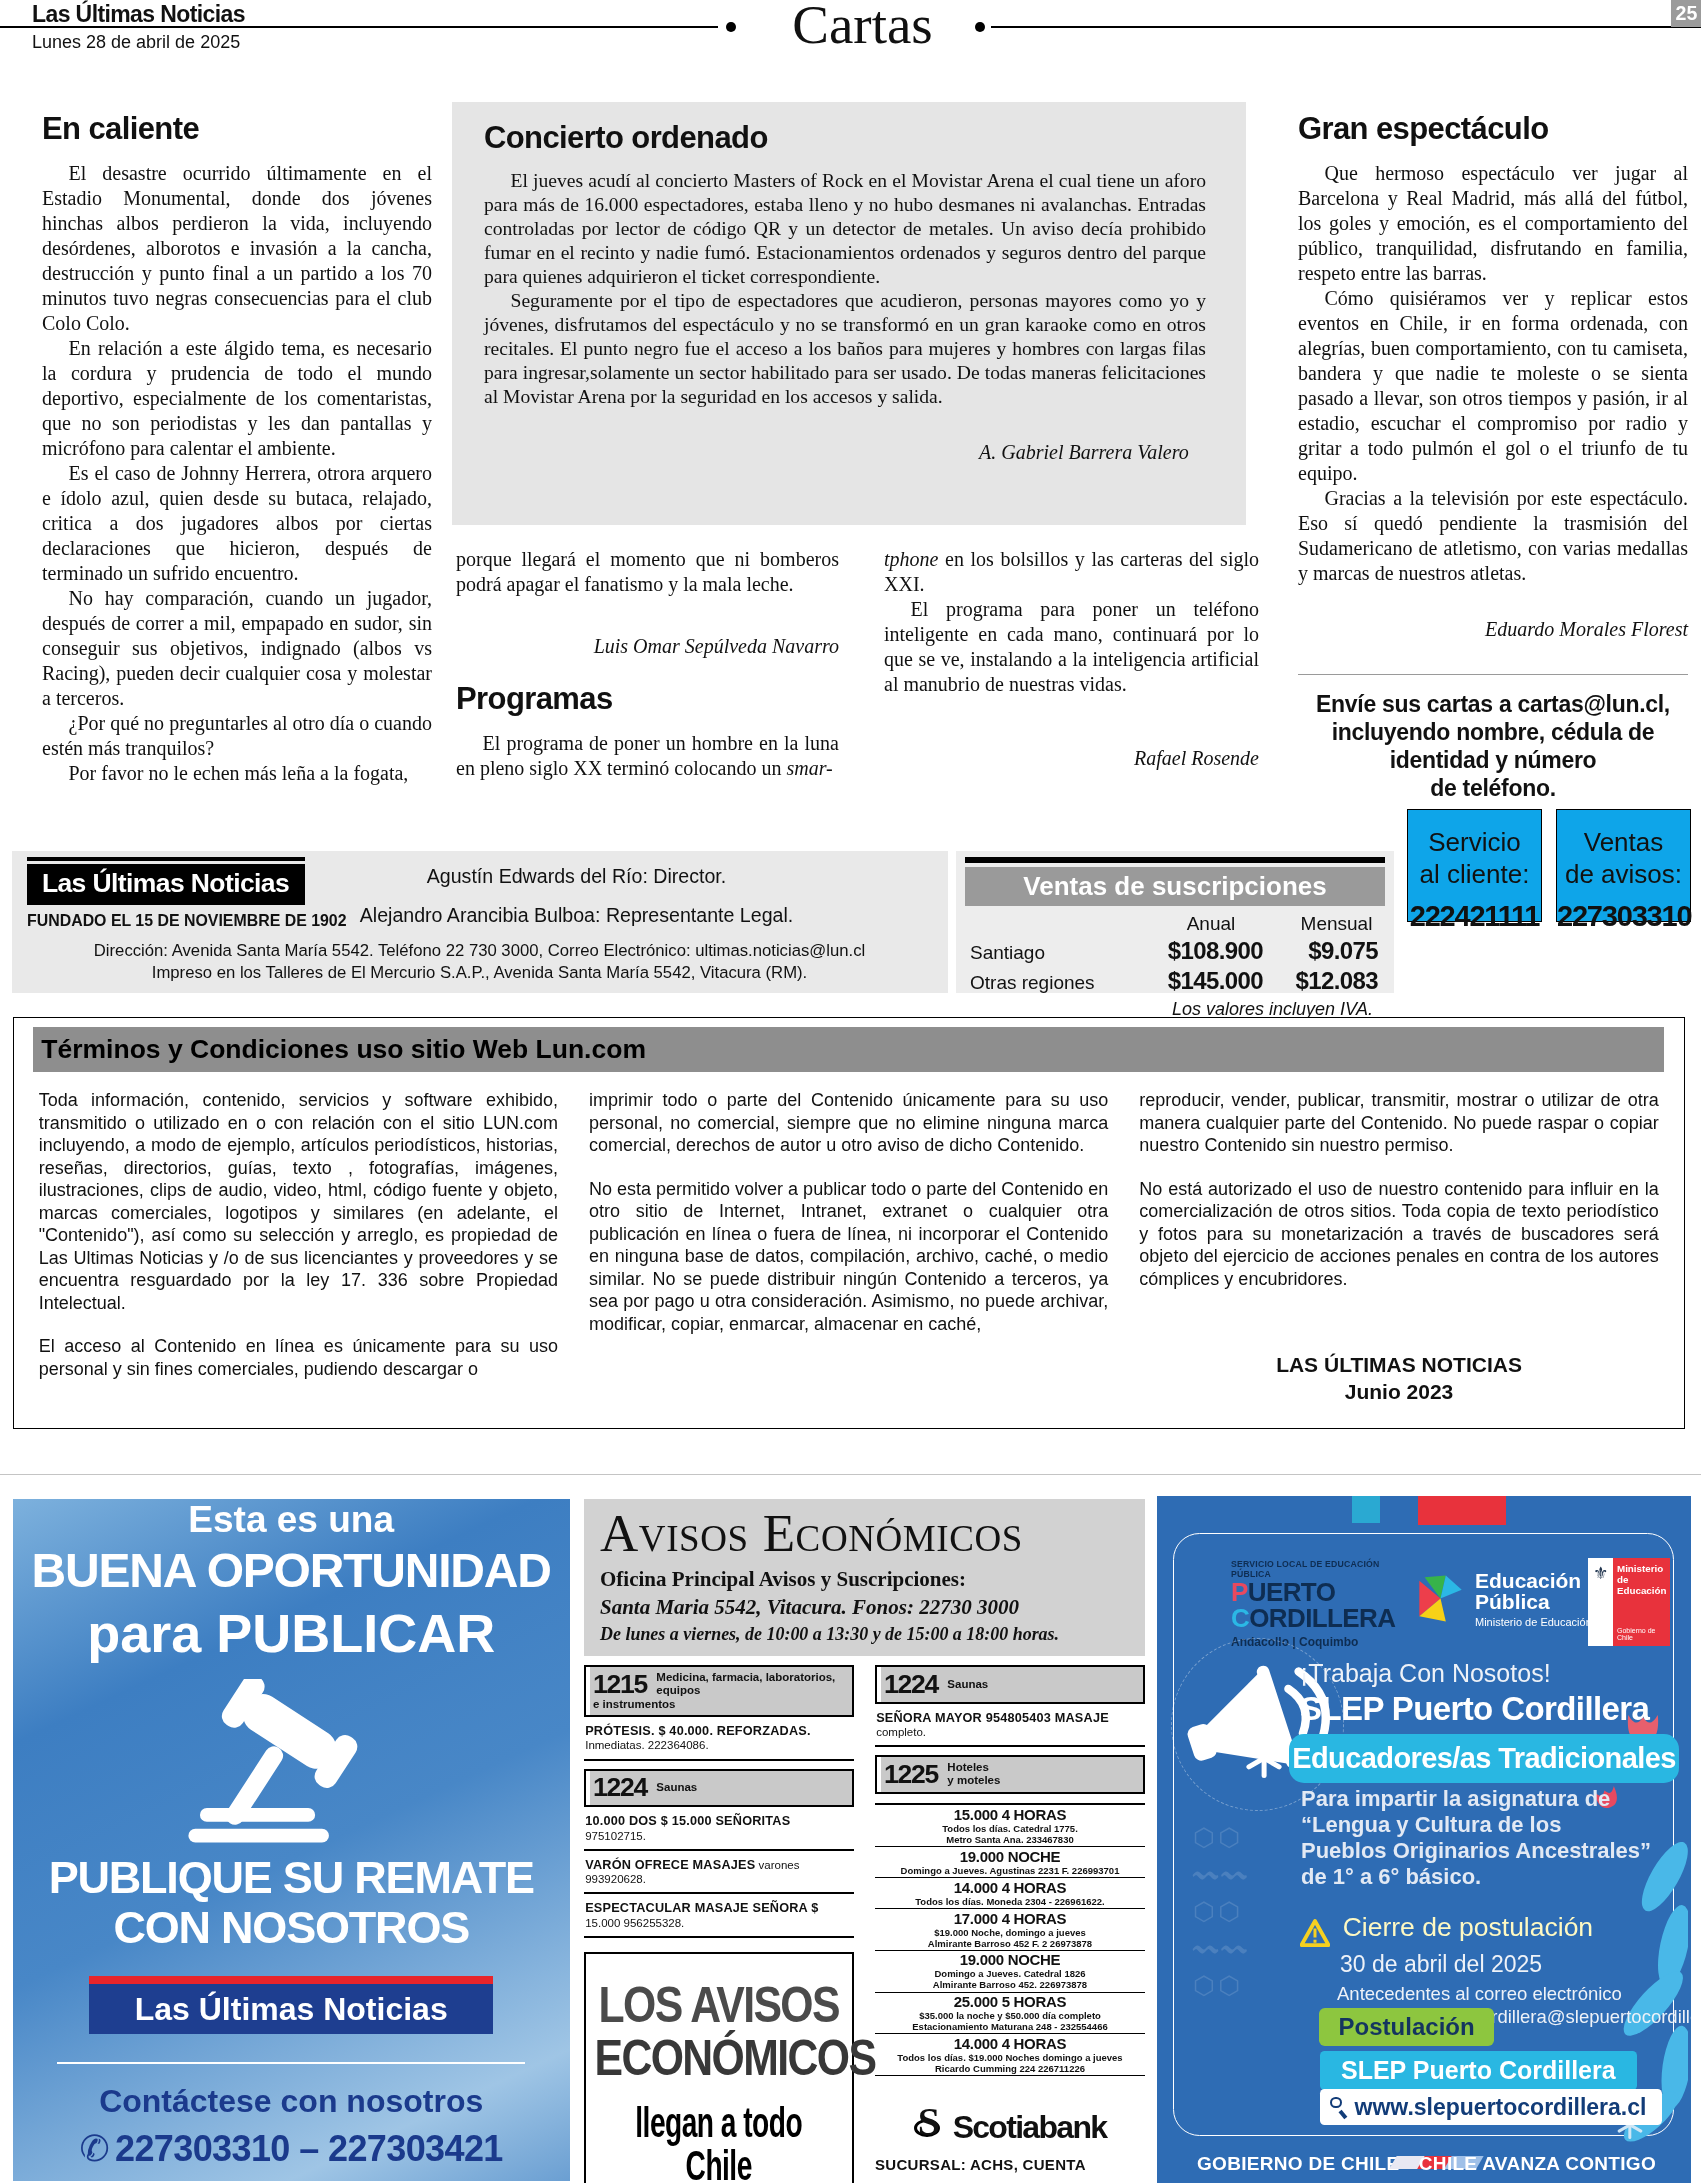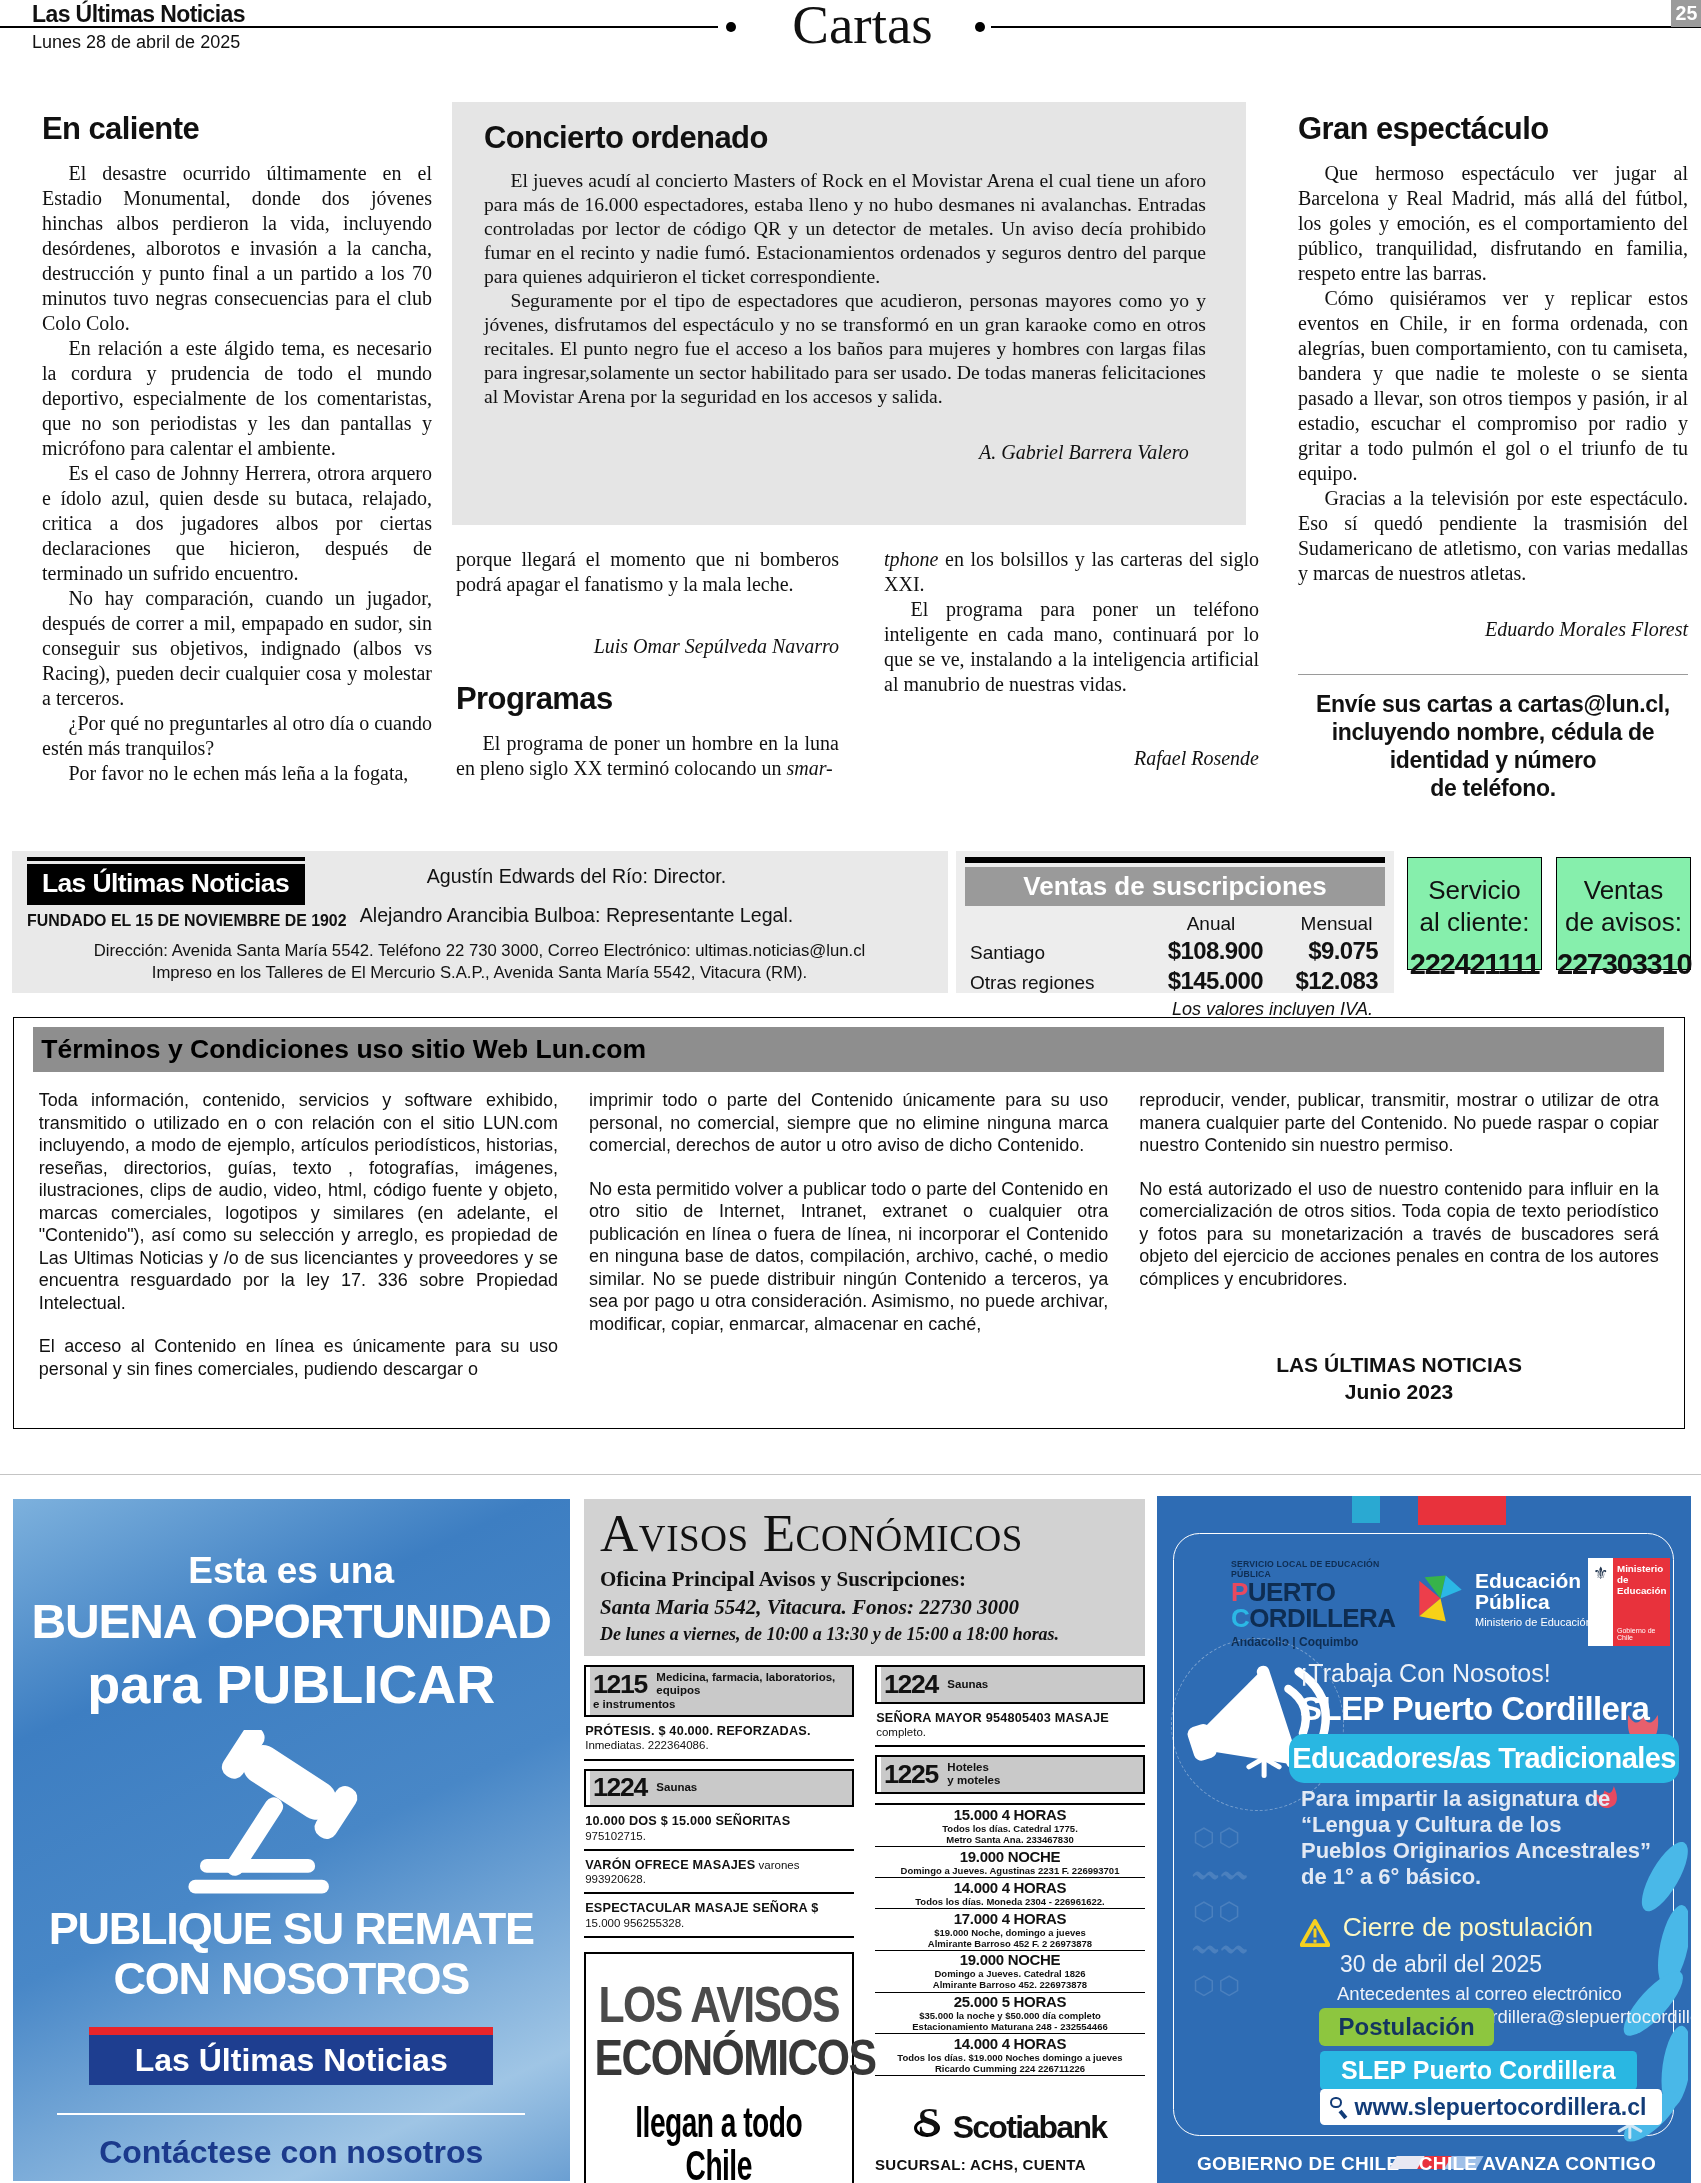--- a/index.html
+++ b/index.html
@@ -55,21 +55,21 @@
               font:16.7px/22px "Liberation Sans",sans-serif;}
   .subs{position:absolute;left:956px;top:851px;width:438px;height:142px;background:#ededed;}
   .subs-bar{margin:5.8px 9.2px 4px;height:5.8px;background:#000;}
   .subs-head{margin:0 9.2px;background:#9a9a9a;color:#fff;text-align:center;
              font:bold 26px "Liberation Sans",sans-serif;padding:4px 0;}
   .subs-grid{display:grid;grid-template-columns:173px 136px 115px;margin:7px 3.5px 0 14px;
              font:19px "Liberation Sans",sans-serif;row-gap:2.3px;align-items:baseline;}
   .subs-grid .h{text-align:center;}
   .subs-grid .v{font-weight:bold;font-size:24px;text-align:right;padding-right:16px;letter-spacing:-0.6px;}
   .subs-note{font:italic 18px "Liberation Sans",sans-serif;text-align:right;margin:3.5px 21px 0;}
-  .infobox{position:absolute;top:857px;height:113px;background:#86efac;border:1.7px solid #000;
+  .infobox{position:absolute;top:809px;height:113px;background:#0ea5e9;border:1.7px solid #000;
            text-align:center;font-family:"Liberation Sans",sans-serif;}
   .infobox.servicio{left:1407px;width:135px;}
   .infobox.ventasav{left:1556px;width:135px;}
   .ib-t{margin-top:16px;font-size:26px;line-height:32px;}
   .ib-p{margin-top:10.4px;font-weight:bold;font-size:29px;letter-spacing:-1.2px;}
 
   
   .terms{position:absolute;left:12.7px;top:1017px;width:1672px;height:412px;border:1.7px solid #000;background:#fff;}
   .terms-titlebar{margin:9.2px 19.6px 0;background:#8e8e8e;color:#000;
                   font:bold 26.5px "Liberation Sans",sans-serif;padding:7px 8px;}
@@ -77,21 +77,21 @@
   .terms-col{flex:1;font:18px/22.5px "Liberation Sans",sans-serif;text-align:justify;}
   .terms-col p{margin-bottom:21px;}
   .terms-sign{margin-top:62px;text-align:center;font:bold 21px/26.5px "Liberation Sans",sans-serif;}
 
   .adsep{position:absolute;left:0;top:1474px;width:1702px;height:1.2px;background:#c4c4c4;}
 
   
   .remate{position:absolute;left:12.7px;top:1499px;width:557px;height:682px;color:#fff;text-align:center;
           font-family:"Liberation Sans",sans-serif;
           background:linear-gradient(155deg,#7db1dd 0%,#3d7ec2 26%,#4887c7 52%,#9fc5e5 86%,#6b9fd2 100%);}
-  .remate .r1{padding-top:23px;font-weight:bold;font-size:37px;margin-top:28px;}
+  .remate .r1{font-weight:bold;font-size:37px;}
   .remate .r2{font-weight:bold;font-size:48px;letter-spacing:-1.2px;margin-top:2.3px;}
   .remate .r3{font-weight:bold;font-size:54px;margin-top:3.5px;}
   .gavelbox{margin:15px auto 0;width:271px;height:167px;}
   .remate .r45{margin-top:7px;font-weight:bold;font-size:45px;line-height:50px;letter-spacing:-1.2px;}
   .lunbar{width:404px;margin:23px auto 0;}
   .lunbar .red{height:8.7px;background:#e8252b;}
   .lunbar .blue{background:#1e3e90;font-weight:bold;font-size:32px;padding:6.3px 0;}
   .wline{width:468px;margin:28px auto 0;border-top:2.3px solid #fff;}
   .r-contact{margin-top:18.5px;color:#1b3a8c;font-weight:bold;font-size:32px;}
   .r-phones{margin-top:8px;color:#1b3a8c;font-weight:bold;font-size:36px;letter-spacing:-0.6px;}

